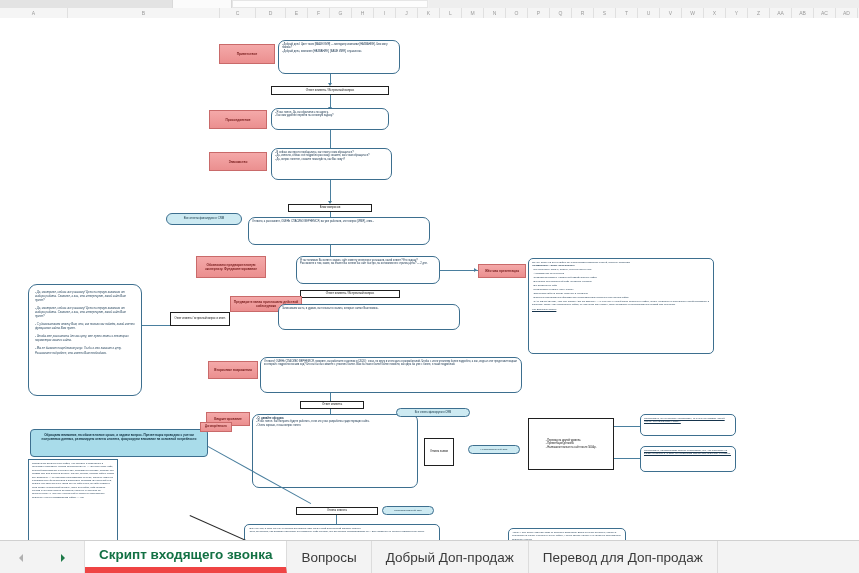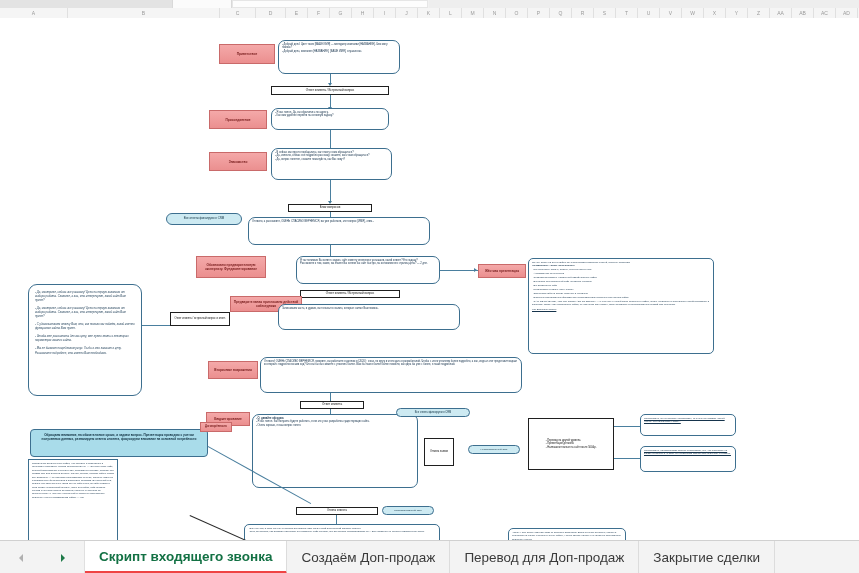--- a/index.html
+++ b/index.html
@@ -119,21 +119,21 @@
   .navbtn svg{display:block;}
   .tabs{flex:1;display:flex;align-items:stretch;}
   .tab{
     display:flex;align-items:center;justify-content:center;
     padding:0 14px;font-size:13.5px;color:#3a3a3a;
     border-right:1px solid #dcdcdc;cursor:pointer;white-space:nowrap;
     background:#f3f3f3;
   }
   .tab.active{
     background:#ffffff;color:#137144;font-weight:bold;
-    border-bottom:3px solid #ef4444;border-right:1px solid #dcdcdc;
+    border-bottom:7px solid #ef4444;border-right:1px solid #dcdcdc;
   }
 </style>
 </head>
 <body>
 
 <div class="scroll-strip">
   <div class="scroll-thumb-a"></div>
   <div class="scroll-split"></div>
   <div class="scroll-thumb-b"></div>
   <div class="scroll-tail"></div>
@@ -374,17 +374,17 @@
         </svg>
     </div>
     <div class="navbtn">
       <svg width="10" height="10" viewBox="0 0 10 10">
           <path d="M3 1 L7 5 L3 9 Z" fill="#1e7a48"></path>
         </svg>
     </div>
   </div>
   <div class="tabs" id="tabs">
       <div class="tab active">Скрипт входящего звонка</div>
-      <div class="tab">Создаём Доп-продаж</div>
+      <div class="tab">Вопросы</div>
+      <div class="tab">Добрый Доп-продаж</div>
       <div class="tab">Перевод для  Доп-продаж</div>
-      <div class="tab">Закрытие сделки</div>
     </div>
 </div>
 
 </body></html>

